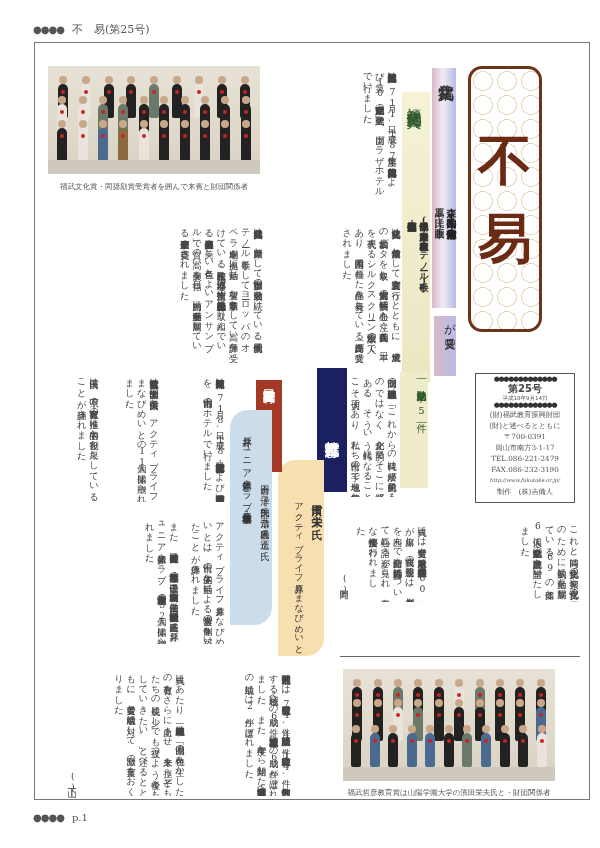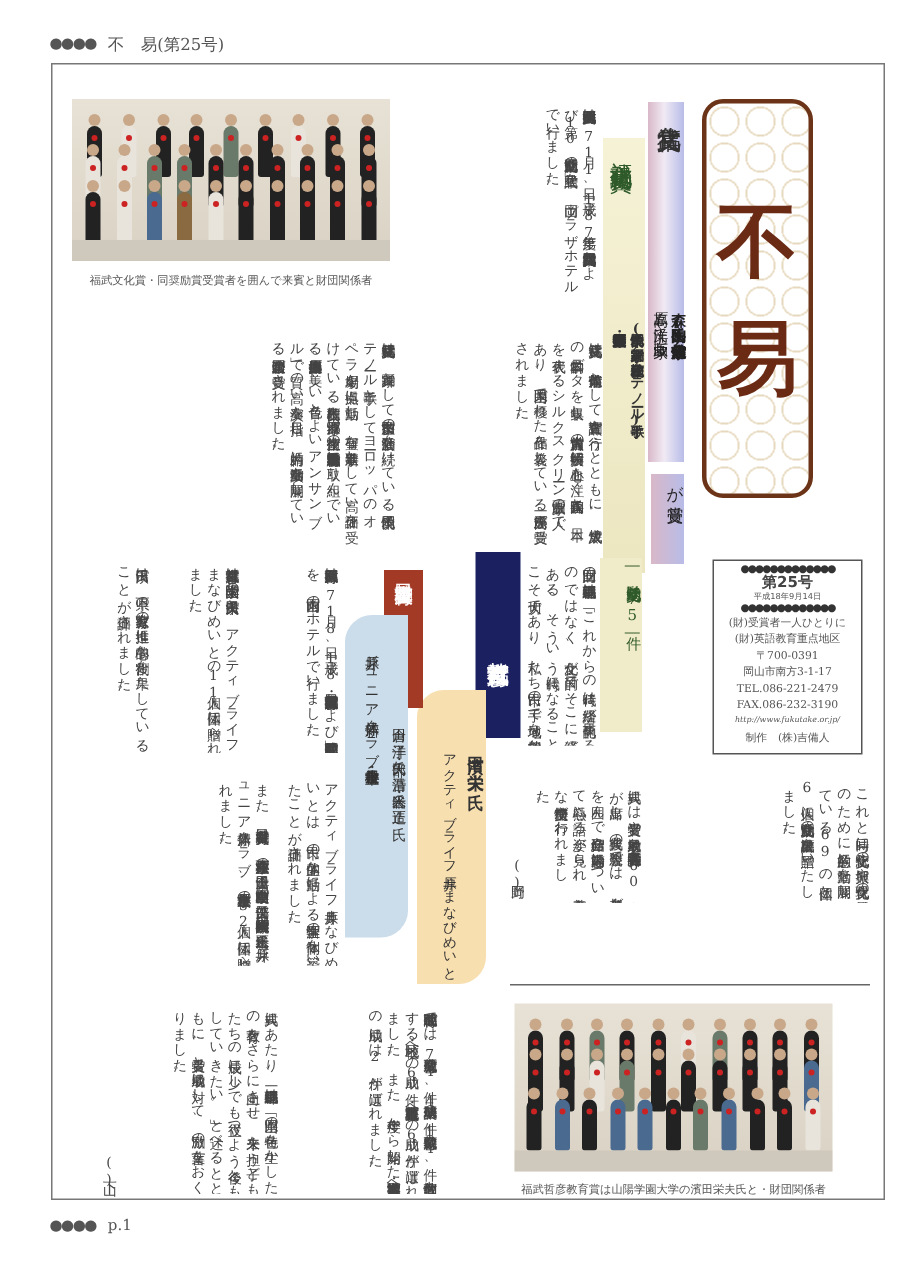--- a/index.html
+++ b/index.html
@@ -108,22 +108,22 @@
 <div class="abs vt" style="left:404px;top:96px;font-size:15px;color:#2f5a2a;letter-spacing:1px;">福武文化奨励賞</div>
 <div class="abs vt" style="left:417px;top:215px;font-size:9px;font-weight:bold;color:#333;">岡本悦子氏(舞踊家)・柾木和敬氏(テノール歌手)</div>
 <div class="abs vt" style="left:405px;top:215px;font-size:9px;font-weight:bold;color:#333;">郷原漆器生産振興会・倉敷管弦楽団</div>
 <div class="abs vt" style="left:400px;top:372px;font-size:10px;color:#2f5a2a;background:#f0ebc8;width:26px;height:116px;padding-left:2px;">―文化活動助成は75件―</div>
 
 <div class="abs infobox">
   <div class="bd">●●●●●●●●●●●●●</div>
   <div class="num">第25号</div>
   <div class="date">平成18年9月14日</div>
   <div class="bd">●●●●●●●●●●●●●</div>
-  <div>(財)受賞者一人ひとりに</div>
-  <div>(財)英語教育重点地区</div>
+  <div>(財)福武教育振興財団</div>
+  <div>(財)と述べるとともに</div>
   <div>〒700-0391</div>
   <div>岡山市南方3-1-17</div>
   <div>TEL.086-221-2479</div>
   <div>FAX.086-232-3190</div>
   <div class="url">http://www.fukutake.or.jp/</div>
   <div>制作　(株)吉備人</div>
 </div>
 
 <div class="abs vt body-text" style="left:270px;top:66px;height:126px;width:128px;">財団法人福武文化振興財団は、7月11日、「平成18年度第7回福武文化賞・同奨励賞および第10回文化活動助成の贈呈式」を、岡山プラザホテルで行いました。</div>
 <div class="abs vt body-text" style="left:266px;top:222px;height:126px;width:136px;">福武文化賞は、備前焼作家として古窯調査を行うとともに、大窯焼成の科学的データを収集し、古備前大窯の技術解明に心血を注ぐ森陶岳氏と、日本を代表するシルクスクリーン版画家の一人であり、岡山県内で優れた作品を発表している高原洋一氏が受賞されました。</div>

